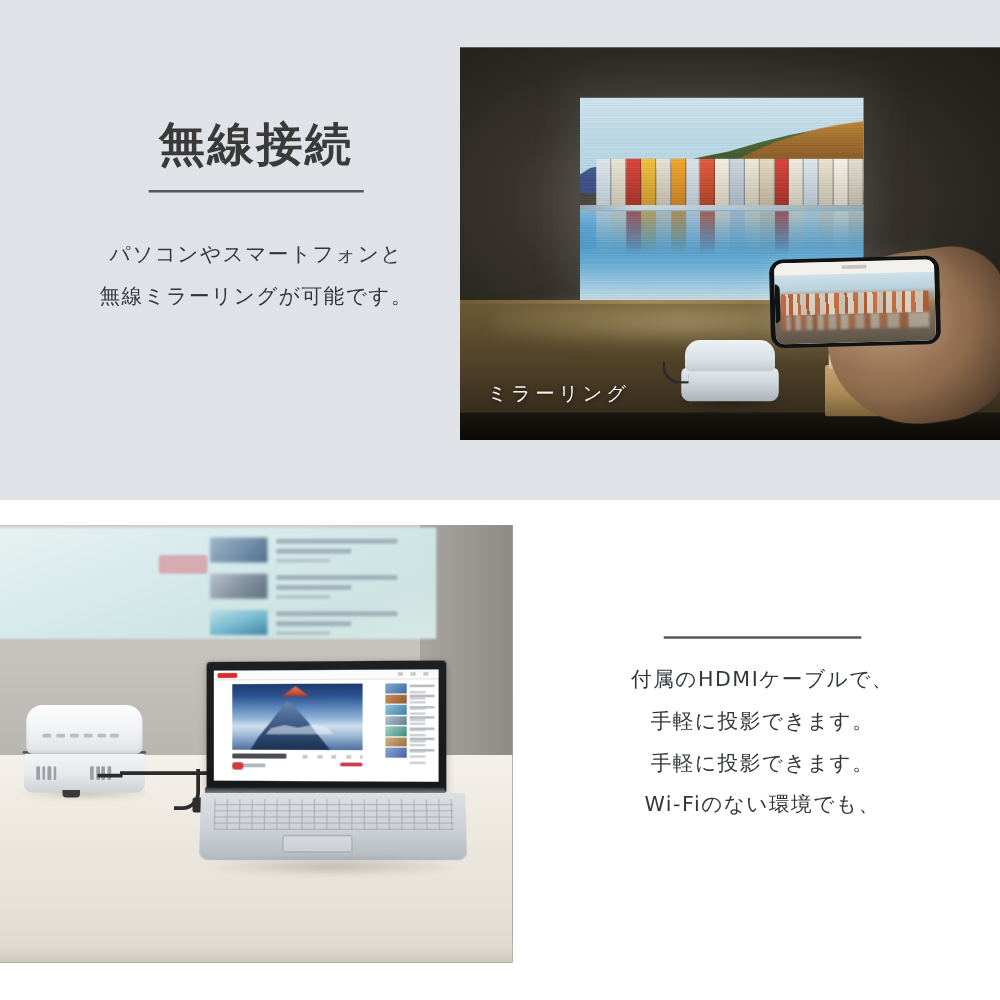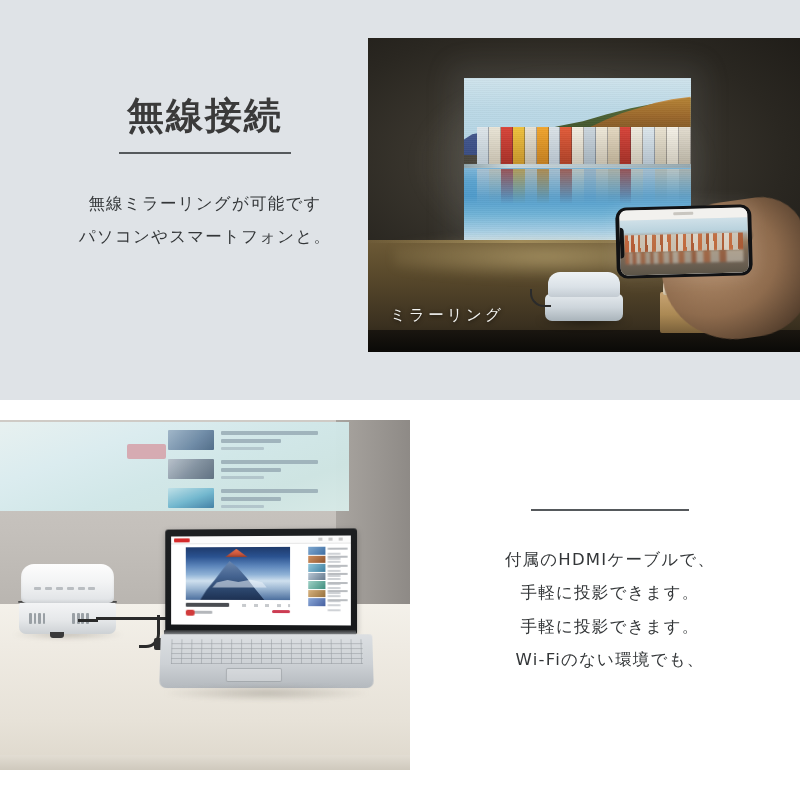--- a/index.html
+++ b/index.html
@@ -270,21 +270,21 @@
   
   .section-wired{
     position:absolute; left:0; top:400px; width:800px; height:400px;
     background:#ffffff;
   }
 
   .text-block-wired{
     position:absolute; left:460px; top:95px; width:300px;
     text-align:center;
   }
-  .text-block-wired .body-copy{ margin-top:32px; }
+  .text-block-wired .body-copy{ margin-top:16px; }
 
   
   .office{ position:absolute; inset:0; background:#efece6; }
 
   .wall{
     position:absolute; left:0; top:0; width:100%; height:53%;
     background:linear-gradient(180deg,#cfcbc6 0%, #c4c0bb 60%, #b9b5b0 100%);
   }
   .wall-right{
     position:absolute; right:0; top:0; width:18%; height:53%;
@@ -519,22 +519,22 @@
 <body>
 
 <div class="page">
 
   <section class="section-wireless">
 
     <div class="text-block-wireless">
       <h2 class="heading">無線接続</h2>
       <div class="heading-rule rule-wireless"></div>
       <div class="body-copy">
-        <div>無線ミラーリングが可能です</div>
-        <div>パソコンやスマートフォンと。</div>
+        <div>パソコンやスマートフォンと</div>
+        <div>無線ミラーリングが可能です。</div>
       </div>
     </div>
 
     <figure class="photo photo-mirroring">
       <div class="room">
         <div class="room-glow"></div>
 
         <div class="projection">
           <div class="proj-sky"></div>
           <div class="proj-hill-left"></div>

